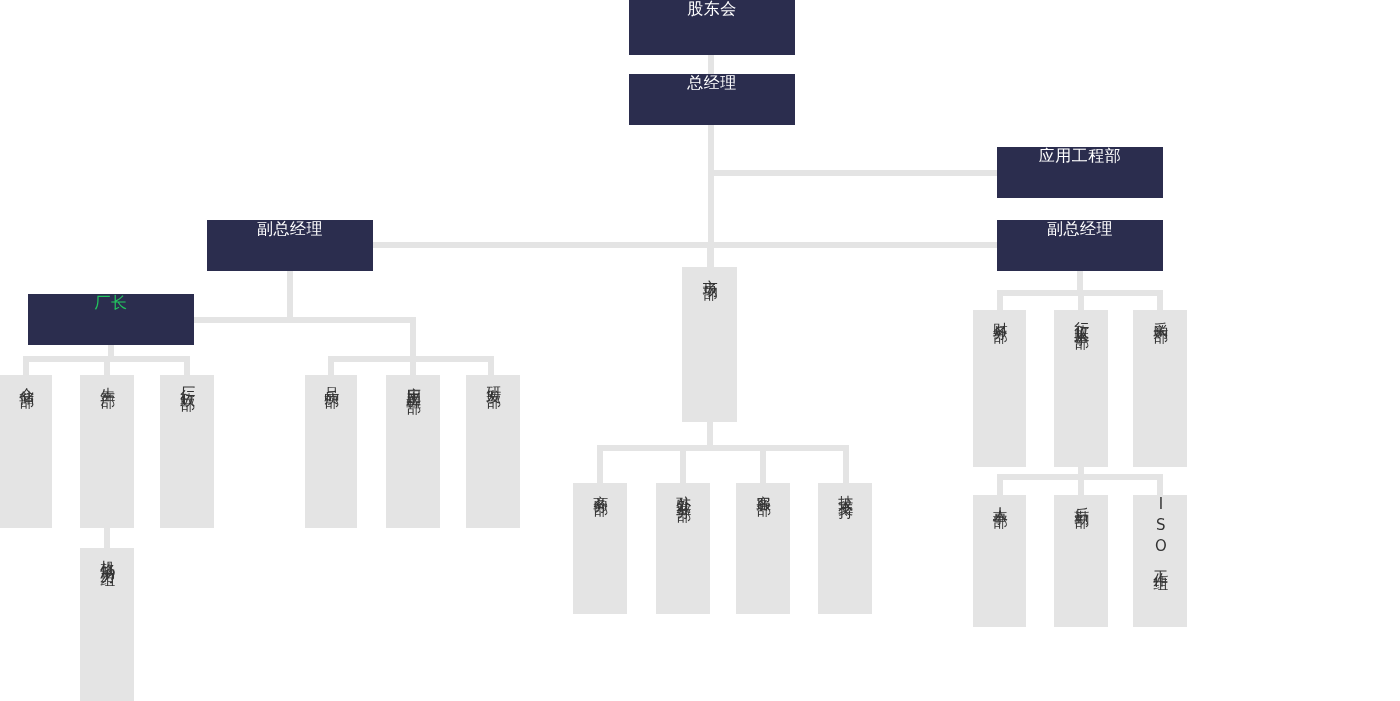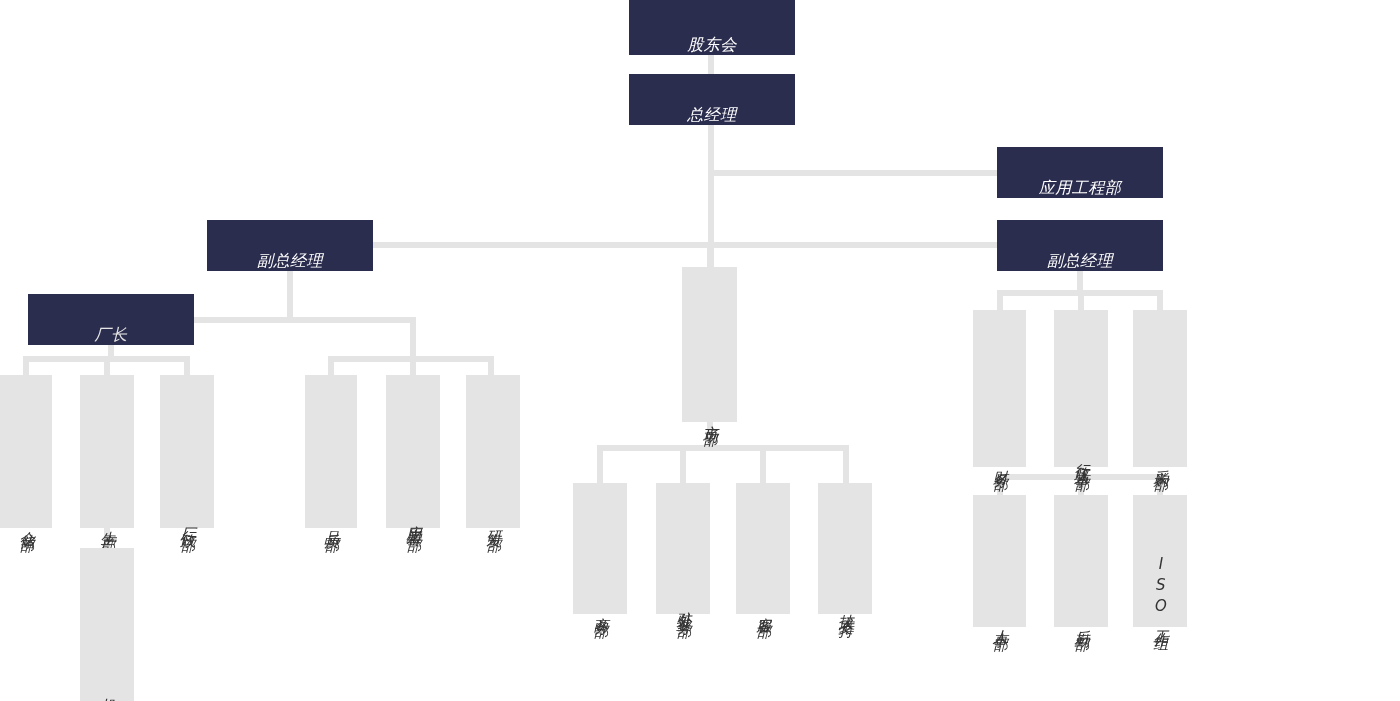--- a/index.html
+++ b/index.html
@@ -22,24 +22,23 @@
     position: absolute;
     left: 0;
     top: 0;
     width: 1400px;
     height: 701px;
   }
   .node {
     position: absolute;
     box-sizing: border-box;
     display: flex;
-    align-items: flex-end;
+    align-items: flex-start;
     justify-content: center;
     z-index: 2;
-    font-style: italic;
   }
   .node.dark {
     background: #2b2d4e;
     color: #ffffff;
   }
   .node.light {
     background: #e4e4e4;
     color: #333333;
   }
   .node-label {
@@ -111,21 +110,21 @@
       </div>
       <div class="node dark" style="left: 997px; top: 147px; width: 166px; height: 51px; background: rgb(43, 45, 78); color: rgb(255, 255, 255);">
         <span class="node-label">应用工程部</span>
       </div>
       <div class="node dark" style="left: 207px; top: 220px; width: 166px; height: 51px; background: rgb(43, 45, 78); color: rgb(255, 255, 255);">
         <span class="node-label">副总经理</span>
       </div>
       <div class="node dark" style="left: 997px; top: 220px; width: 166px; height: 51px; background: rgb(43, 45, 78); color: rgb(255, 255, 255);">
         <span class="node-label">副总经理</span>
       </div>
-      <div class="node dark" style="left: 28px; top: 294px; width: 166px; height: 51px; background: rgb(43, 45, 78); color: #e5e5e5;">
+      <div class="node dark" style="left: 28px; top: 294px; width: 166px; height: 51px; background: rgb(43, 45, 78); color: #22c55e;">
         <span class="node-label">厂长</span>
       </div>
       <div class="node light" style="left: 0px; top: 375px; width: 52px; height: 153px; background: rgb(228, 228, 228); color: rgb(51, 51, 51);">
         <span class="node-label">仓储部</span>
       </div>
       <div class="node light" style="left: 80px; top: 375px; width: 54px; height: 153px; background: rgb(228, 228, 228); color: rgb(51, 51, 51);">
         <span class="node-label">生产部</span>
       </div>
       <div class="node light" style="left: 160px; top: 375px; width: 54px; height: 153px; background: rgb(228, 228, 228); color: rgb(51, 51, 51);">
         <span class="node-label">厂行政部</span>

